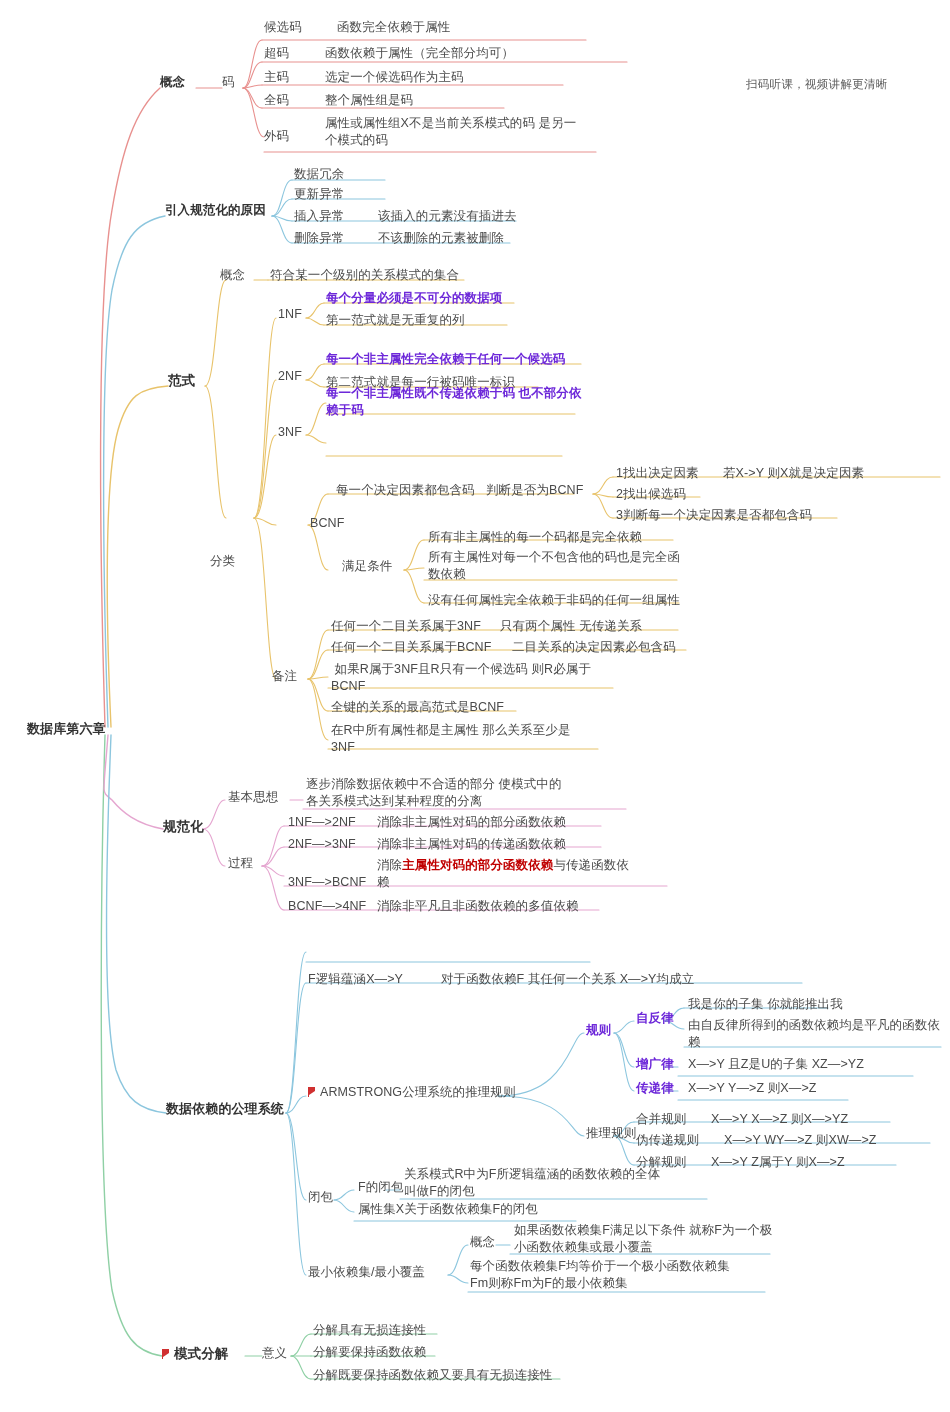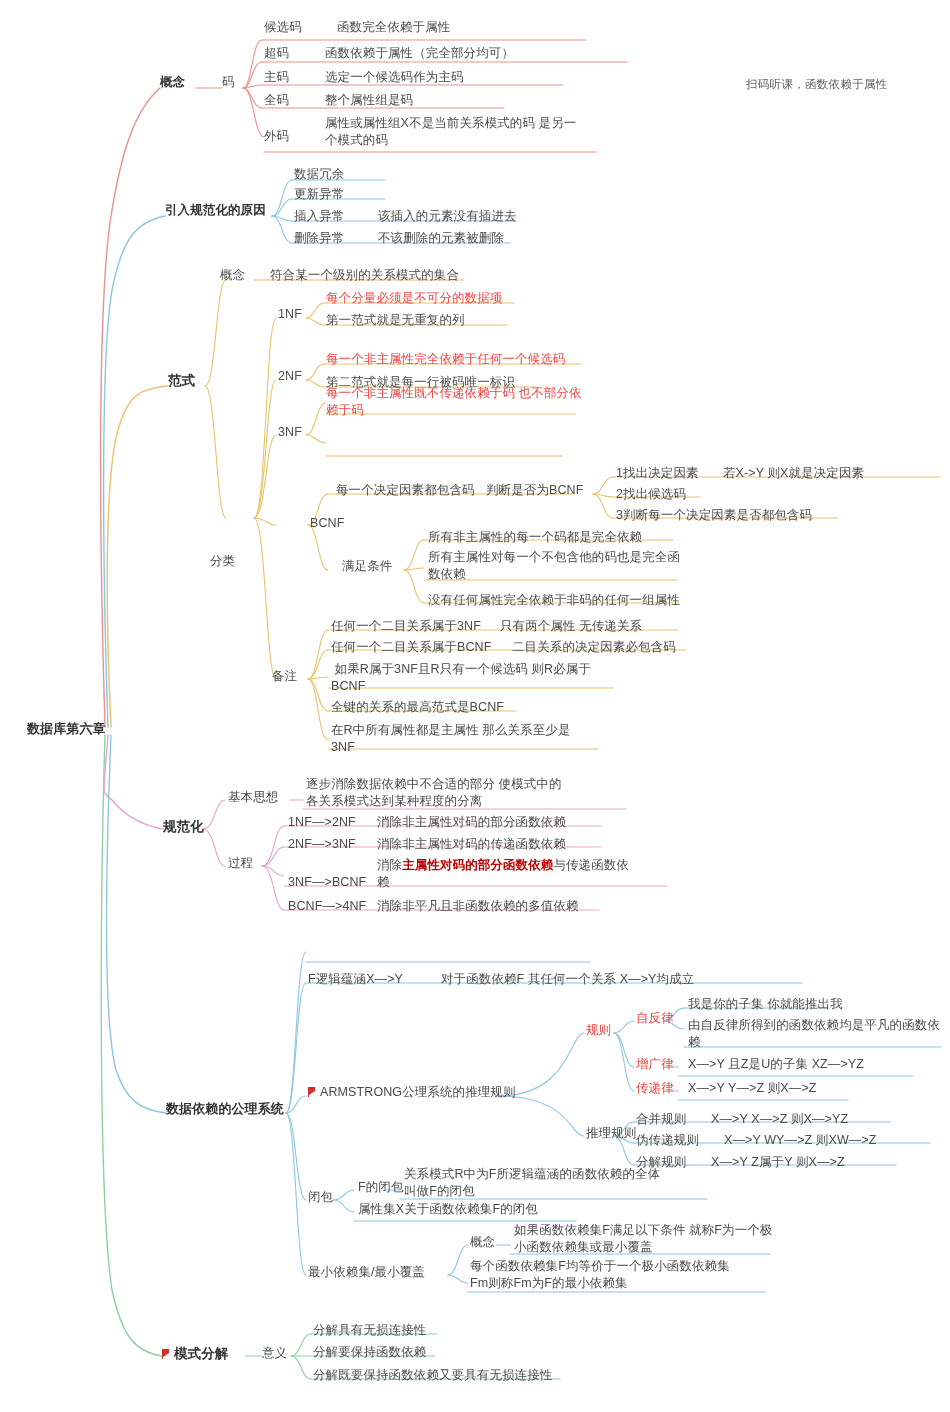--- a/index.html
+++ b/index.html
@@ -18,21 +18,21 @@
   #wires{position:absolute;left:0;top:0;width:950px;height:1412px;pointer-events:none;}
   .node{
     position:absolute;
     font-size:12.5px;
     line-height:1.38;
     color:#4a4a4a;
     white-space:pre-wrap;
     letter-spacing:.1px;
   }
   .node.bold{font-weight:bold;color:#333;}
-  .node.red{color:#ef4444;font-weight:normal;}
+  .node.red{color:#6d28d9;font-weight:bold;}
   .node.root{
     font-weight:bold;font-size:13px;color:#333;
   }
   .flag{
     display:inline-block;
     width:9px;height:10px;
     position:relative;
     margin-right:3px;
     vertical-align:-1px;
   }
@@ -214,21 +214,21 @@
       <path d="M245,1356 L262,1356" stroke="#8fd0a5"></path>
       <path d="M291,1356 C301,1356 301,1334 311,1334" stroke="#8fd0a5"></path>
       <path d="M291,1356 C301,1356 301,1356 311,1356" stroke="#8fd0a5"></path>
       <path d="M291,1356 C301,1356 301,1379 311,1379" stroke="#8fd0a5"></path>
       <path d="M311,1334 L437,1334" stroke="#8fd0a5"></path>
       <path d="M311,1356 L435,1356" stroke="#8fd0a5"></path>
       <path d="M311,1379 L560,1379" stroke="#8fd0a5"></path>
     </g>
   </svg>
 
-  <div class="watermark" style="left:746px;top:77px;">扫码听课，函数依赖于属性</div>
+  <div class="watermark" style="left:746px;top:77px;">扫码听课，视频讲解更清晰</div>
 
   <div class="node root" style="left:27px;top:720px;">数据库第六章</div>
 
   <div class="node bold" style="left:160px;top:74px;">概念</div>
   <div class="node" style="left:222px;top:74px;">码</div>
 
   <div class="node" style="left:264px;top:19px;">候选码</div>
   <div class="node" style="left:337px;top:19px;">函数完全依赖于属性</div>
   <div class="node" style="left:264px;top:45px;">超码</div>
   <div class="node" style="left:325px;top:45px;">函数依赖于属性（完全部分均可）</div>

